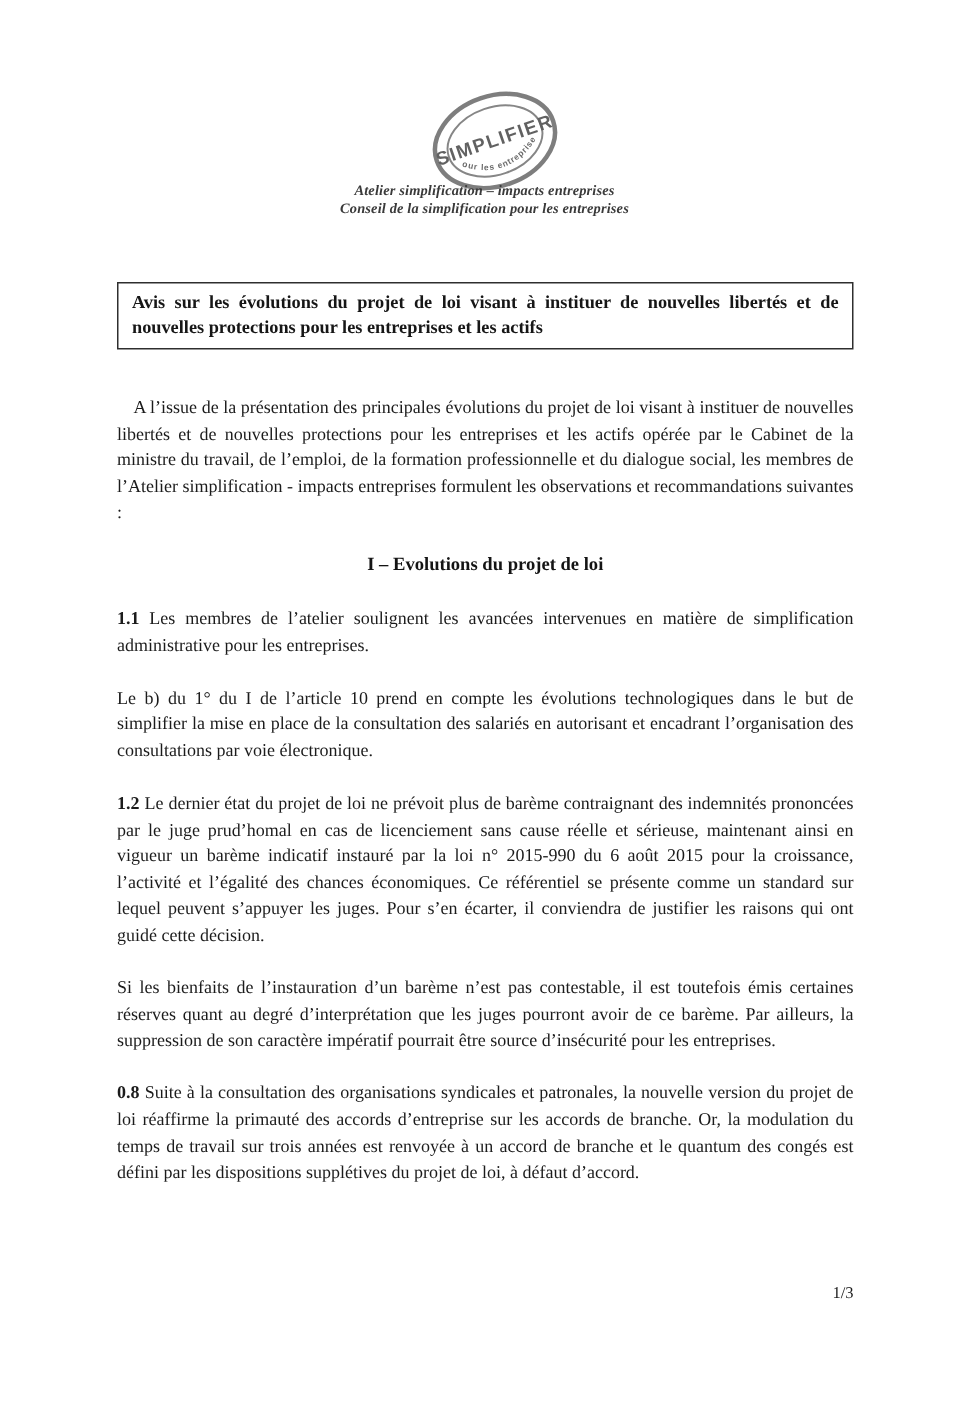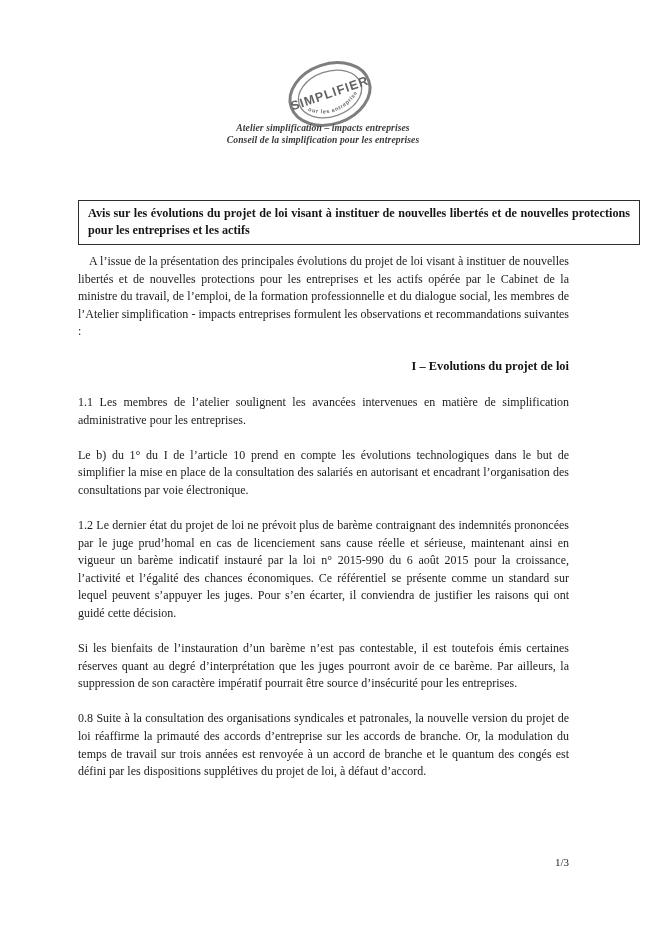--- a/index.html
+++ b/index.html
@@ -40,53 +40,53 @@
     font-weight: bold;
     font-size: 9.6px;
     line-height: 12px;
     color: #3a3a3a;
     letter-spacing: 0.1px;
   }
 
   
   .title-box {
     position: absolute;
-    top: 200px;
+    top: 188px;
     left: 78px;
-    width: 562px;
+    width: 491px;
     border: 1.5px solid #2e2e2e;
     padding: 4px 9px 6px 9px;
     font-weight: bold;
     font-size: 12.2px;
     line-height: 16.6px;
     text-align: justify;
     color: #161616;
   }
 
   
   .content {
     position: absolute;
-    top: 253px;
+    top: 263px;
     left: 78px;
     width: 491px;
     font-size: 12px;
     line-height: 17.6px;
     text-align: justify;
     color: #1b1b1b;
   }
   .content p { margin: 0 0 17.5px 0; }
   p.intro { text-indent: 11px; }
   .section-heading {
     font-weight: bold;
     font-size: 12.4px;
     margin: 1px 0 18px 0;
-    text-align: right;
+    text-align: center;
     color: #141414;
   }
-  .pnum { font-weight: normal; }
+  .pnum { font-weight: bold; }
 
   
   .page-number {
     position: absolute;
     top: 856px;
     left: 78px;
     width: 491px;
     text-align: right;
     font-size: 11px;
     color: #1b1b1b;

